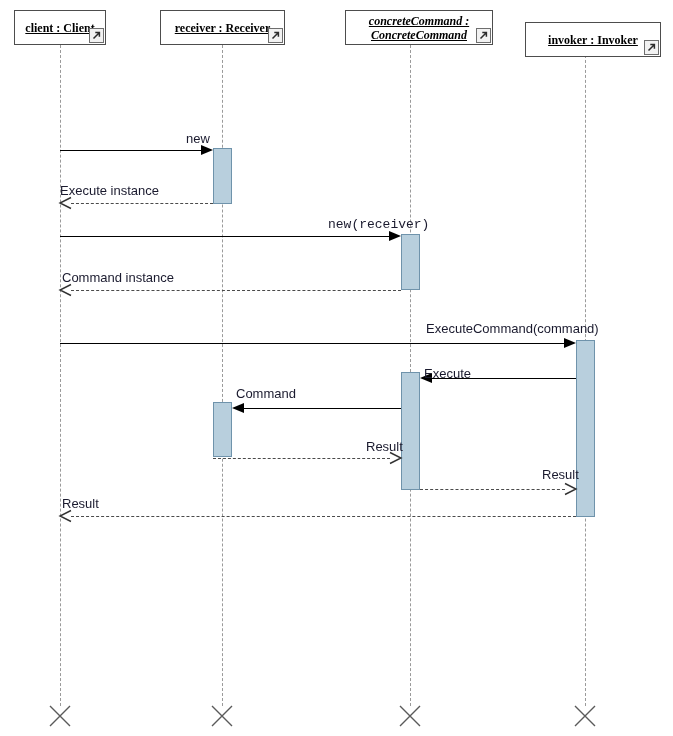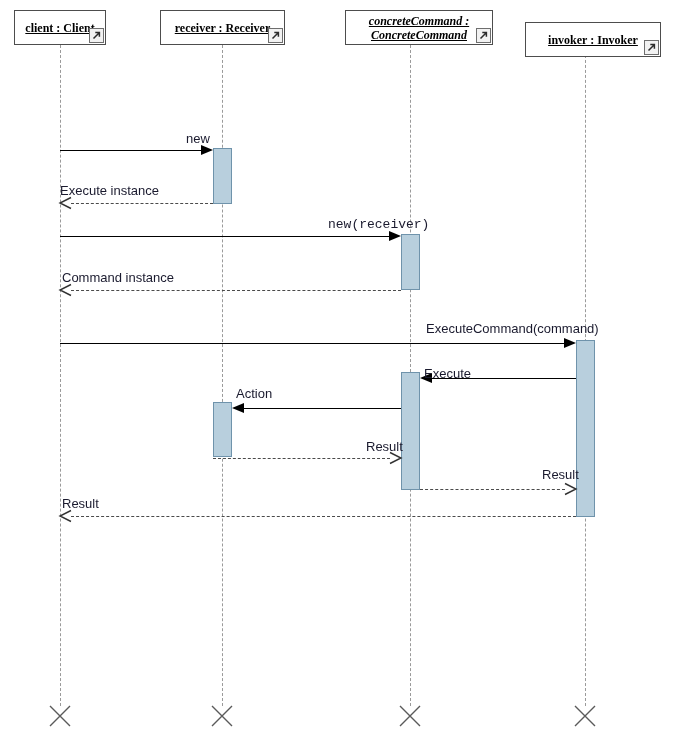--- a/index.html
+++ b/index.html
@@ -168,21 +168,21 @@
         <path d="M12 1 L0 6 L12 11 Z" fill="#000000"></path>
       </svg>
     </div>
     <div class="msg-label" style="left: 424px; top: 346px; margin-top: 22px;">Execute</div>
     <div class="msg-line call" style="left: 244px; top: 408px; width: 157px;"></div>
     <div class="arrowhead" style="left: 232px; top: 402px;">
       <svg width="12" height="12" viewBox="0 0 12 12">
         <path d="M12 1 L0 6 L12 11 Z" fill="#000000"></path>
       </svg>
     </div>
-    <div class="msg-label" style="left: 236px; top: 388px;">Action</div>
+    <div class="msg-label" style="left: 236px; top: 388px;">Command</div>
     <div class="msg-line ret" style="left: 213px; top: 458px; width: 177px;"></div>
     <div class="arrowhead" style="left: 390px; top: 452px;">
       <svg width="11" height="12" viewBox="0 0 11 12">
         <path d="M0 0.5 L11 6 L0 11.5" fill="none" stroke="#333333" stroke-width="1.4"></path>
       </svg>
     </div>
     <div class="msg-label" style="left: 366px; top: 441px;">Result</div>
     <div class="msg-line ret" style="left: 420px; top: 489px; width: 145px;"></div>
     <div class="arrowhead" style="left: 565px; top: 483px;">
       <svg width="11" height="12" viewBox="0 0 11 12">

